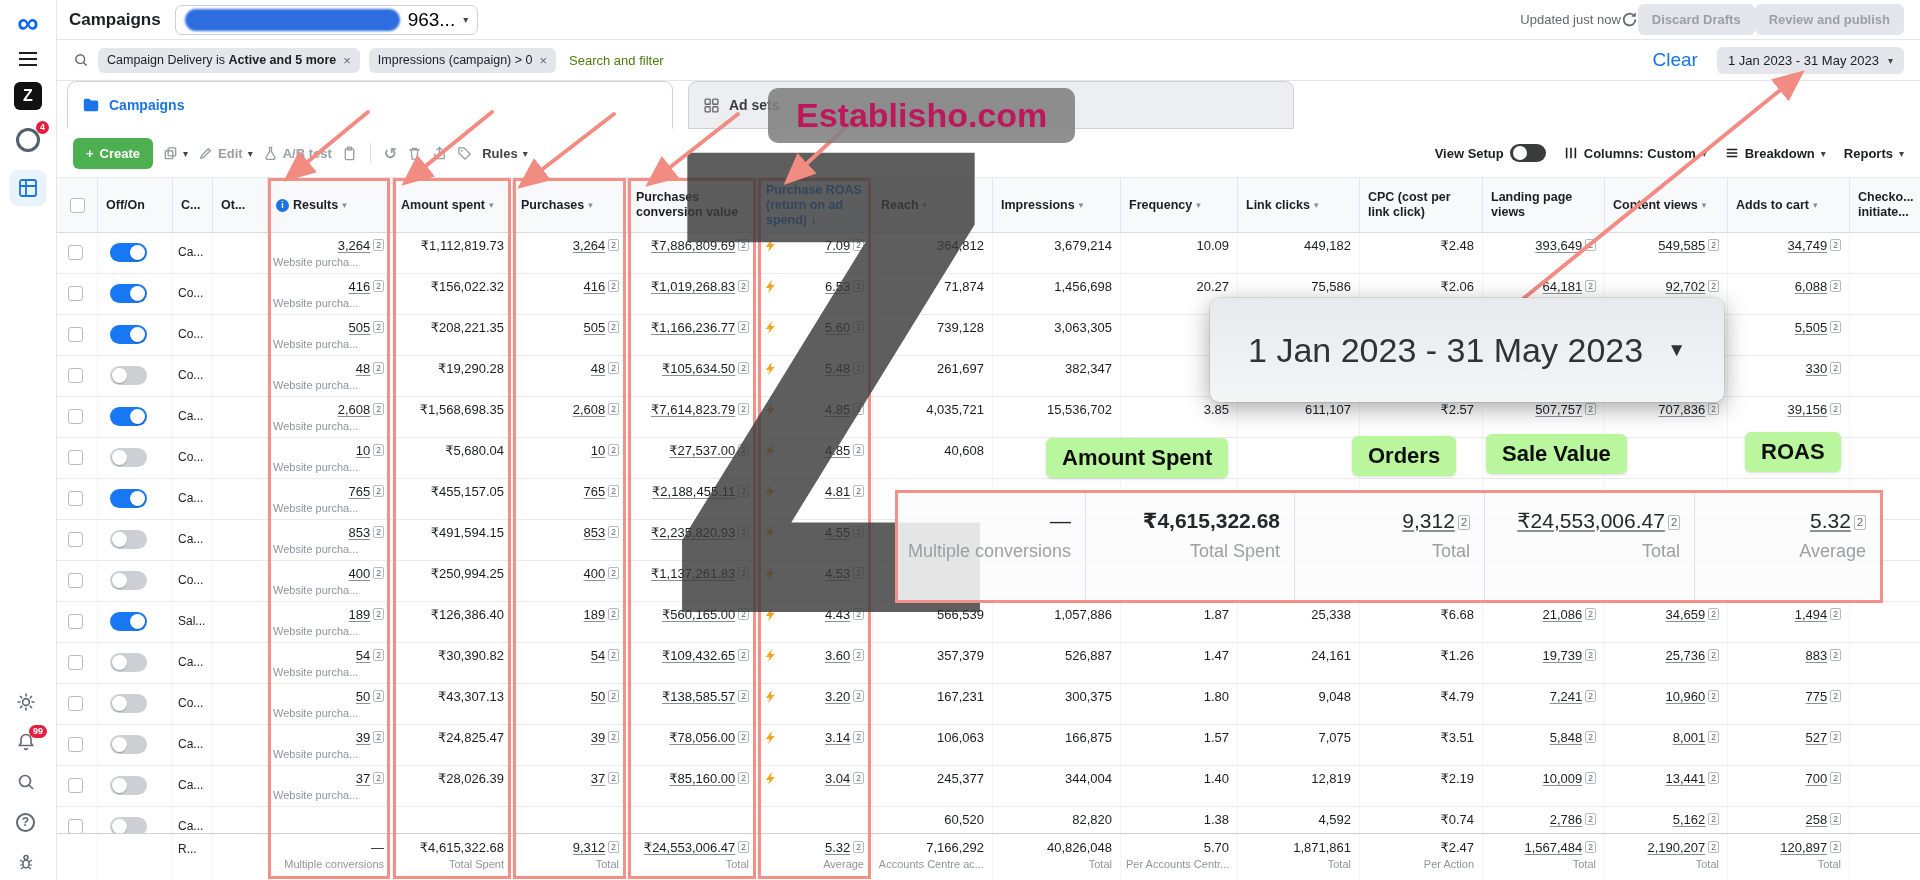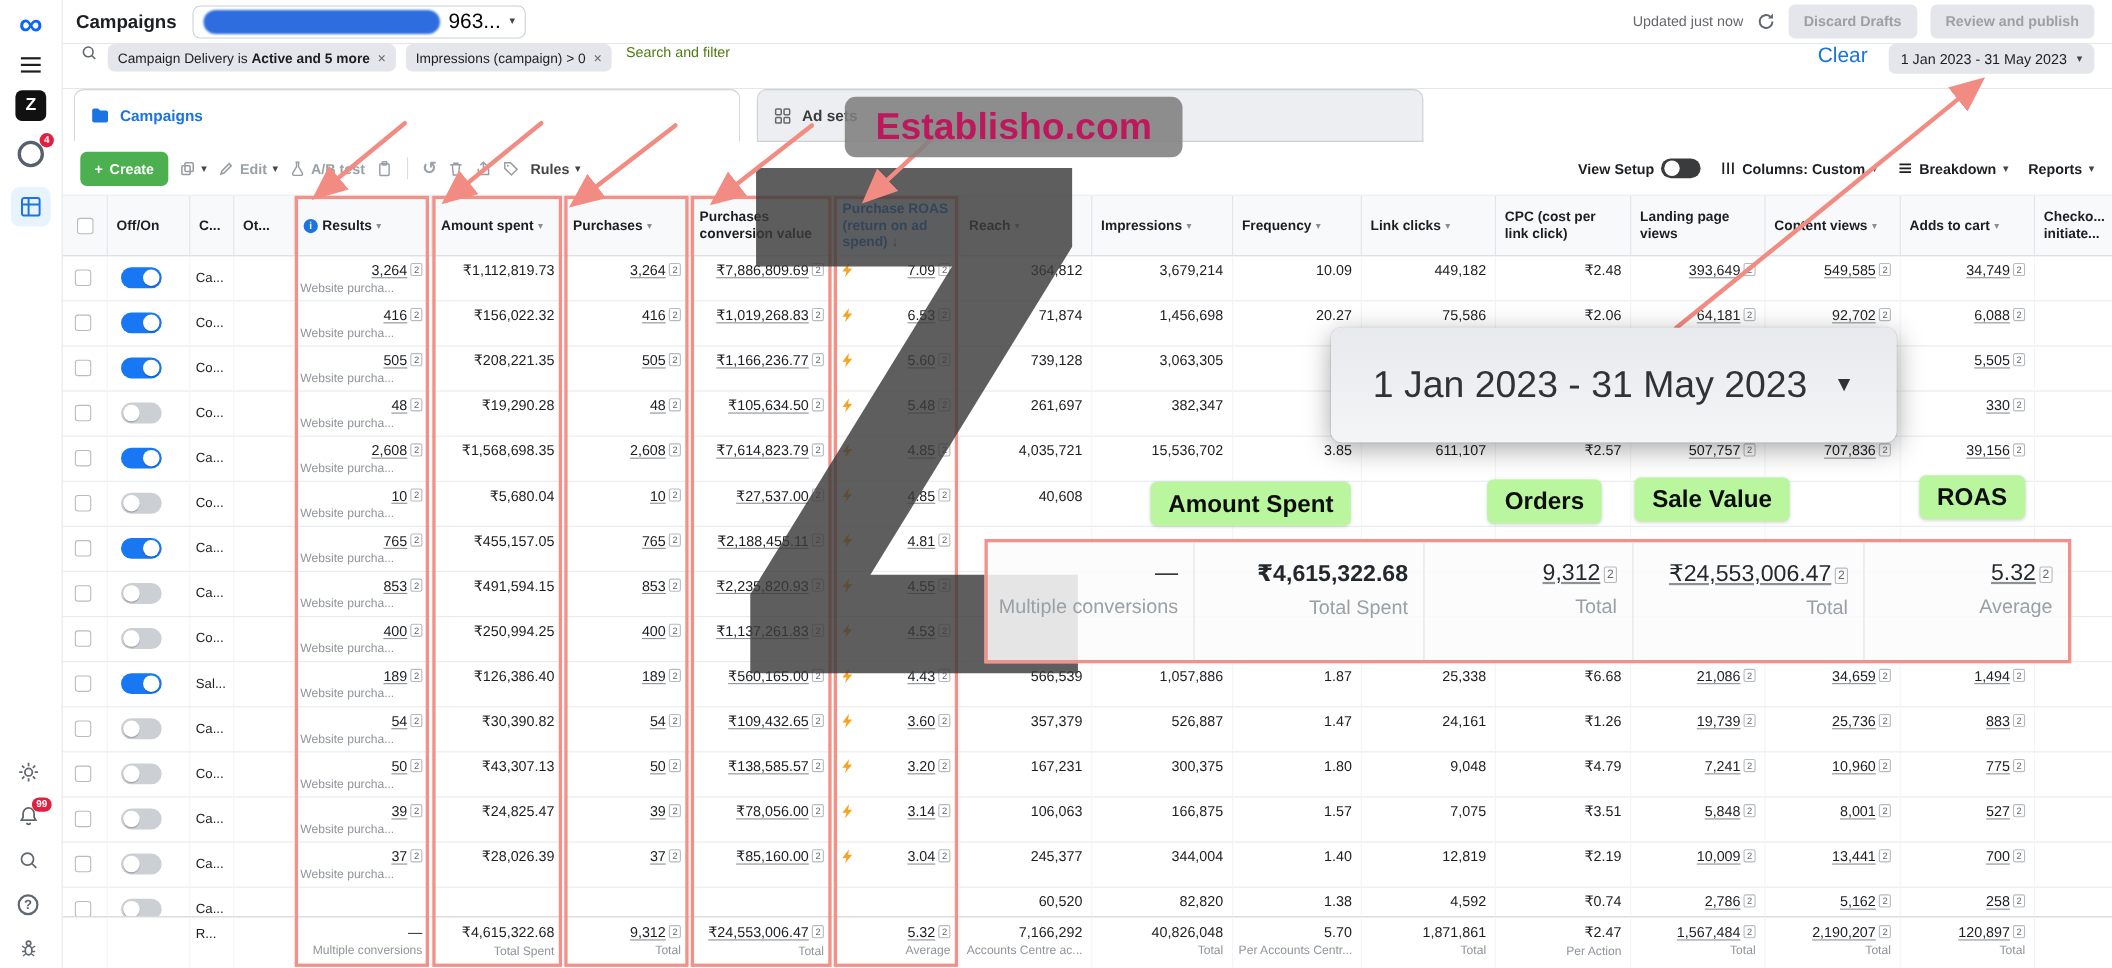--- a/index.html
+++ b/index.html
@@ -27,26 +27,26 @@
 
   .main{position:absolute;left:57px;top:0;right:0;bottom:0}
 
   
   .topbar{height:40px;display:flex;align-items:center;gap:14px;padding:0 16px 0 12px;border-bottom:1px solid #e4e6eb}
   .page-title{font-size:17px;font-weight:bold}
   .acct{display:flex;align-items:center;gap:8px;border:1px solid #ced0d4;border-radius:7px;padding:3px 9px}
   .acct .redact{width:215px;height:22px;border-radius:11px;background:#2e6de0;filter:blur(1.2px)}
   .acct .sfx{font-size:19px;color:#000000}
   .caret{font-size:10px;color:#444}
-  .top-right{margin-left:auto;display:flex;align-items:center;gap:12px}
+  .top-right{margin-left:auto;display:flex;align-items:center;}
   .updated{font-size:13px;color:#65676b}
   .btn-gray{background:#e4e6eb;color:#9aa0a6;font-size:13px;font-weight:600;padding:8px 14px;border-radius:6px;cursor:default}
 
   
-  .filterbar{height:41px;display:flex;align-items:flex-start;gap:9px;padding:0 16px;border-bottom:1px solid #e4e6eb}
+  .filterbar{height:41px;display:flex;align-items:center;gap:9px;padding:0 16px;border-bottom:1px solid #e4e6eb}
   .chip{background:#e4e6eb;border-radius:6px;padding:5px 9px;font-size:12.5px;display:flex;align-items:center;gap:7px}
   .chip .x{color:#606770;font-size:13px;cursor:pointer}
   .search-ph{color:#4d7c0f;font-size:13px;margin-left:4px;flex:1}
   .clear-link{color:#1b74e4;font-size:19px;margin-right:10px;cursor:pointer}
   .datectl{background:#e4e6eb;border-radius:6px;padding:6px 11px;font-size:13px;font-weight:500;display:flex;align-items:center;gap:9px}
 
   
   .tabsbar{height:48px;display:flex;gap:15px;padding-left:10px;background:#fff}
   .tab{width:606px;display:flex;align-items:center;gap:9px;padding-left:14px;font-size:14px;
     border:1px solid #ced0d4;border-radius:9px 9px 0 0;background:#eceef1;color:#3a3b3c;font-weight:600;cursor:pointer}

